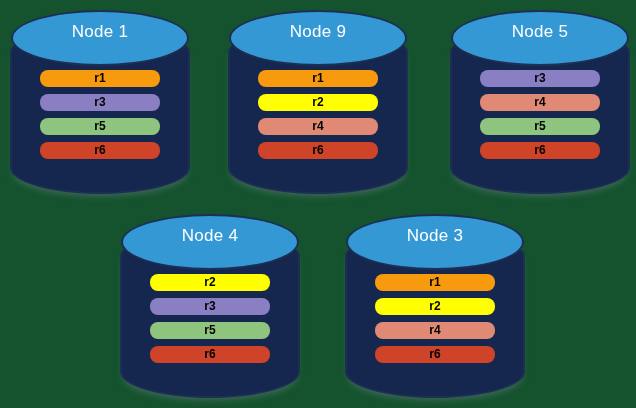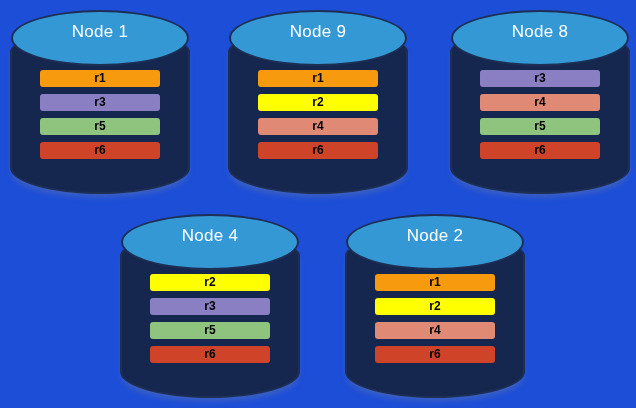--- a/index.html
+++ b/index.html
@@ -4,21 +4,21 @@
 <style>
   html, body {
     margin: 0;
     padding: 0;
     background: #ffffff;
   }
   #canvas {
     position: relative;
     width: 636px;
     height: 408px;
-    background: #1d4ed8;
+    background: #14532d;
     overflow: hidden;
     font-family: "Liberation Sans", sans-serif;
   }
 
   
   .node {
     position: absolute;
     width: 180px;
     height: 186px;
   }
@@ -64,21 +64,21 @@
     left: 0;
     top: 62px;
     width: 180px;
     z-index: 2;
   }
   .shard {
     position: relative;
     width: 120px;
     margin: 0 auto 7px auto;
     height: 17px;
-    border-radius: 3px;
+    border-radius: 8px;
     color: #000000;
     font-size: 12px;
     font-weight: bold;
     line-height: 17px;
     text-align: center;
   }
   .shard:last-child { margin-bottom: 14px; }
 </style>
 </head>
 <body>
@@ -105,21 +105,21 @@
       <div class="shard" style="background-color: rgb(247, 154, 13);">r1</div>
       <div class="shard" style="background-color: rgb(255, 255, 0);">r2</div>
       <div class="shard" style="background-color: rgb(224, 138, 118);">r4</div>
       <div class="shard" style="background-color: rgb(207, 67, 40);">r6</div>
     </div>
   </div>
 
   <div class="node" style="left:450px; top:8px;">
     <div class="node-body"></div>
     <div class="node-top"></div>
-    <div class="node-label">Node  8</div>
+    <div class="node-label">Node  5</div>
     <div class="shard-list">
       <div class="shard" style="background-color: rgb(139, 127, 196);">r3</div>
       <div class="shard" style="background-color: rgb(224, 138, 118);">r4</div>
       <div class="shard" style="background-color: rgb(143, 196, 126);">r5</div>
       <div class="shard" style="background-color: rgb(207, 67, 40);">r6</div>
     </div>
   </div>
 
   <div class="node" style="left:120px; top:212px;padding-left:28px;">
     <div class="node-body"></div>
@@ -129,21 +129,21 @@
       <div class="shard" style="background-color: rgb(255, 255, 0);">r2</div>
       <div class="shard" style="background-color: rgb(139, 127, 196);">r3</div>
       <div class="shard" style="background-color: rgb(143, 196, 126);">r5</div>
       <div class="shard" style="background-color: rgb(207, 67, 40);">r6</div>
     </div>
   </div>
 
   <div class="node" style="left:345px; top:212px;">
     <div class="node-body"></div>
     <div class="node-top"></div>
-    <div class="node-label">Node  2</div>
+    <div class="node-label">Node  3</div>
     <div class="shard-list">
       <div class="shard" style="background-color: rgb(247, 154, 13);">r1</div>
       <div class="shard" style="background-color: rgb(255, 255, 0);">r2</div>
       <div class="shard" style="background-color: rgb(224, 138, 118);">r4</div>
       <div class="shard" style="background-color: rgb(207, 67, 40);">r6</div>
     </div>
   </div>
 
 </div>
 

